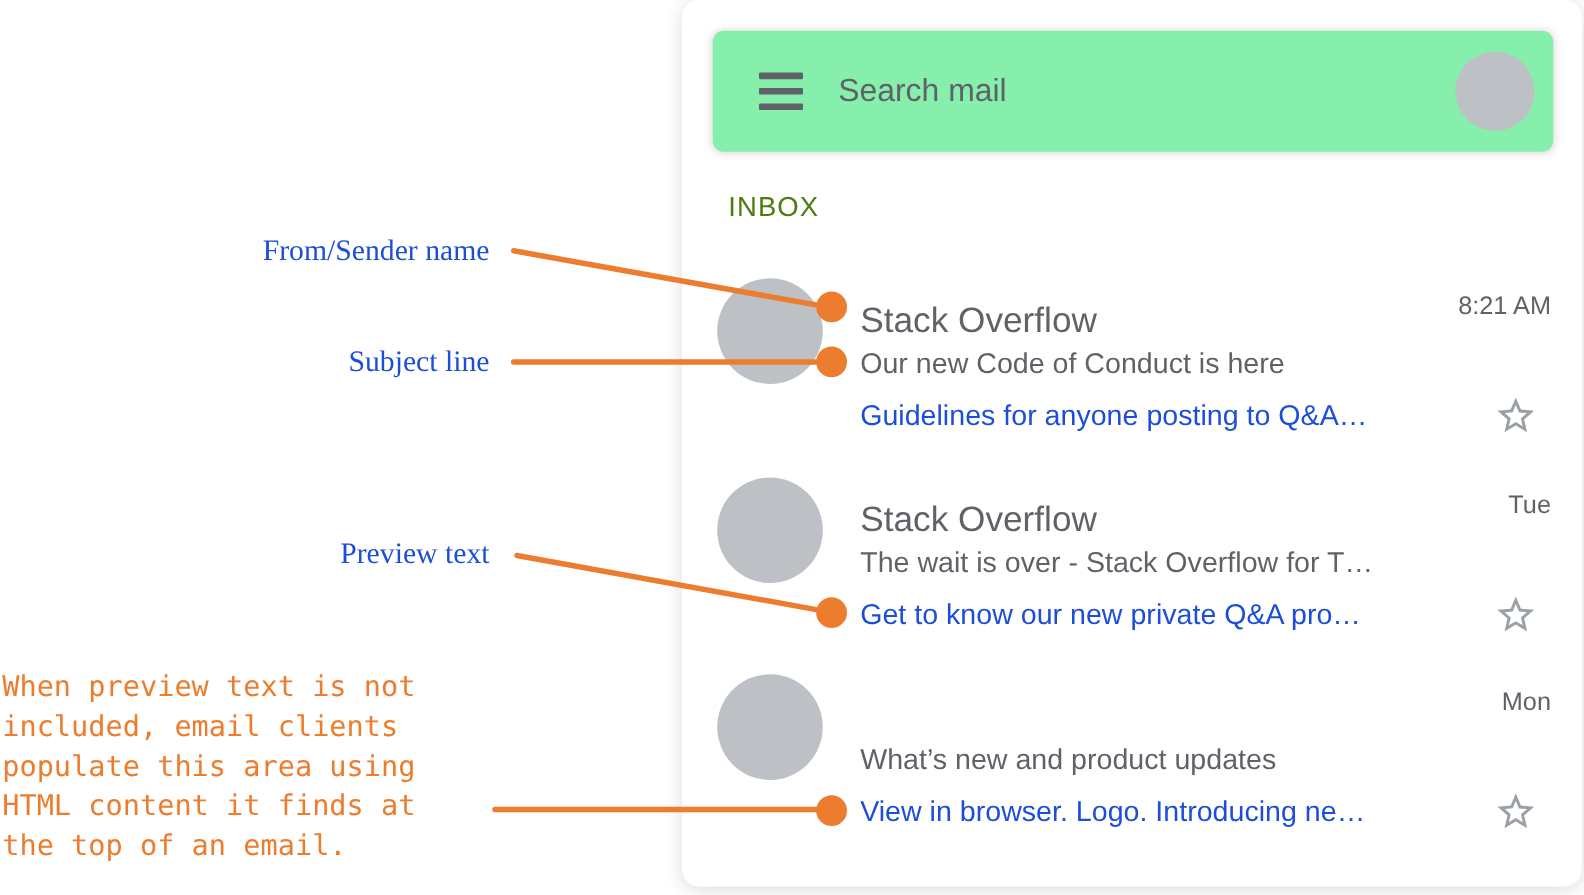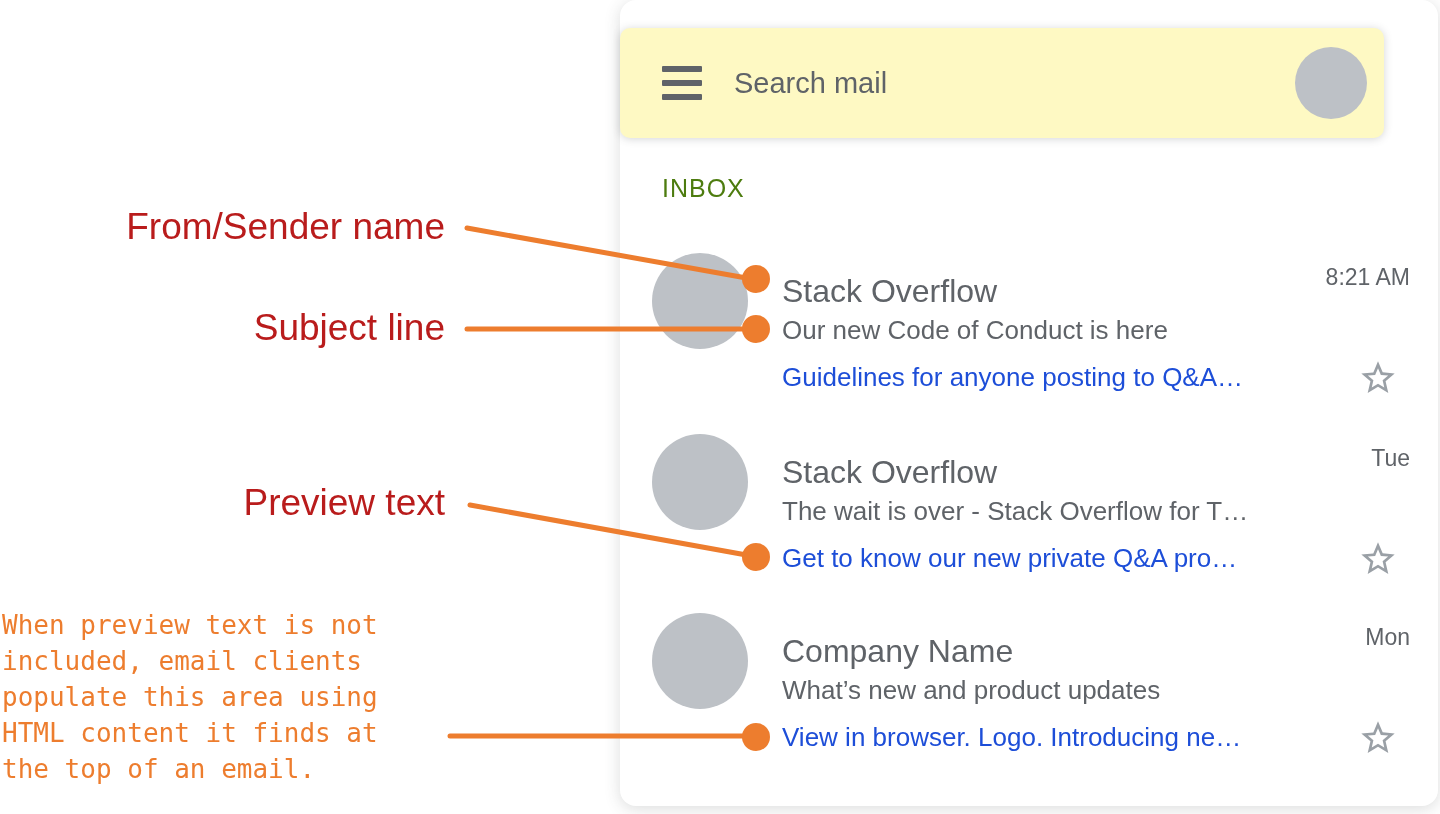--- a/index.html
+++ b/index.html
@@ -9,23 +9,23 @@
     width: 1440px;
     height: 814px;
     background: #ffffff;
     overflow: hidden;
     font-family: "Liberation Sans", sans-serif;
   }
 
   
   .anno {
     position: absolute;
-    font-family: Liberation Sans, sans-serif;
-    color: #b91c1c;
-    font-size: 37px;
+    font-family: Liberation Serif, serif;
+    color: #1d4ed8;
+    font-size: 27px;
     line-height: 36px;
     white-space: nowrap;
     z-index: 3;
   }
   .anno.right-aligned { text-align: right; }
   .anno-paragraph {
     position: absolute;
     left: 2px;
     top: 607px;
     font-family: "DejaVu Sans Mono", monospace;
@@ -50,23 +50,23 @@
     position: absolute;
     left: 620px; top: 0px;
     width: 818px; height: 806px;
     background: #ffffff;
     border-radius: 16px;
     box-shadow: 0 3px 16px rgba(60,64,67,0.18);
     z-index: 1;
   }
   .search-card {
     position: absolute;
-    left: 620px; top: 28px;
+    left: 648px; top: 28px;
     width: 764px; height: 110px;
-    background: #fef9c3;
+    background: #86efac;
     border-radius: 10px;
     box-shadow: 0 1px 8px rgba(60,64,67,0.22);
     z-index: 2;
     cursor: text;
   }
   .hamburger {
     position: absolute;
     left: 42px; top: 38px;
     width: 40px; height: 34px;
     cursor: pointer;
@@ -215,21 +215,20 @@
     <div class="email-preview">Get to know our new private Q&amp;A pro…</div>
     <div class="star">
       <svg width="40" height="40" viewBox="0 0 24 24">
         <path fill="#9AA0A6" d="M22 9.24l-7.19-.62L12 2 9.19 8.63 2 9.24l5.46 4.73L5.82 21 12 17.27 18.18 21l-1.63-7.03L22 9.24zM12 15.4l-3.76 2.27 1-4.28-3.32-2.88 4.38-.38L12 6.1l1.71 4.04 4.38.38-3.32 2.88 1 4.28L12 15.4z"></path>
       </svg>
     </div>
   </div>
 
   <div class="email-row r3">
     <div class="sender-avatar"></div>
-    <div class="email-sender">Company Name</div>
     <div class="email-time">Mon</div>
     <div class="email-subject">What’s new and product updates</div>
     <div class="email-preview">View in browser. Logo. Introducing ne…</div>
     <div class="star">
       <svg width="40" height="40" viewBox="0 0 24 24">
         <path fill="#9AA0A6" d="M22 9.24l-7.19-.62L12 2 9.19 8.63 2 9.24l5.46 4.73L5.82 21 12 17.27 18.18 21l-1.63-7.03L22 9.24zM12 15.4l-3.76 2.27 1-4.28-3.32-2.88 4.38-.38L12 6.1l1.71 4.04 4.38.38-3.32 2.88 1 4.28L12 15.4z"></path>
       </svg>
     </div>
   </div>
 

